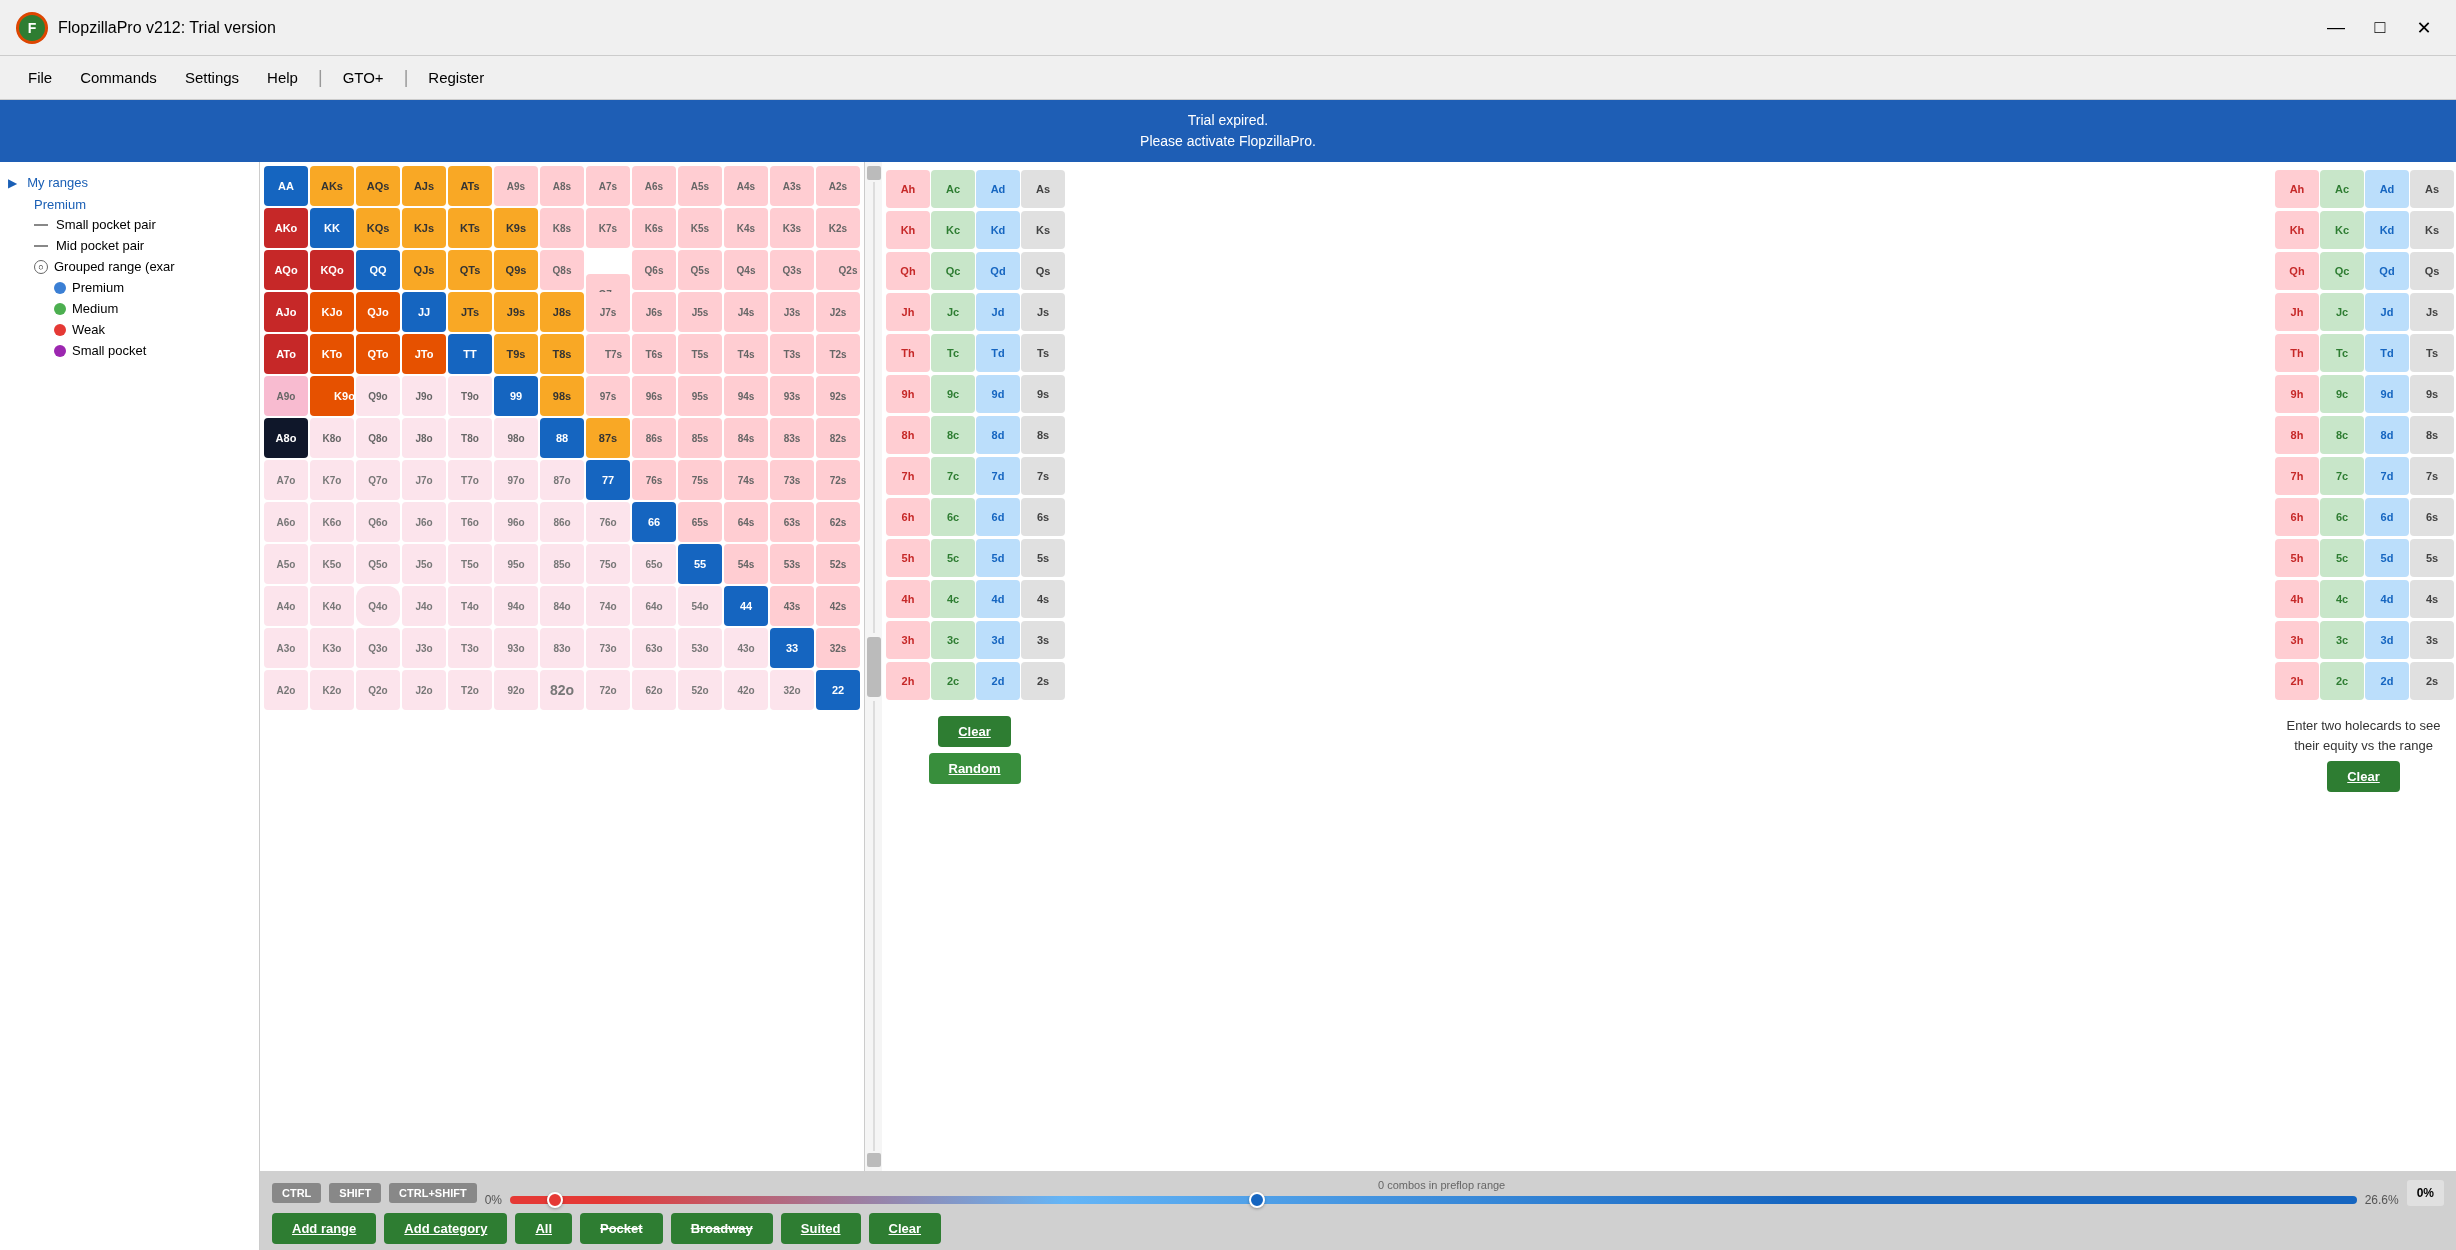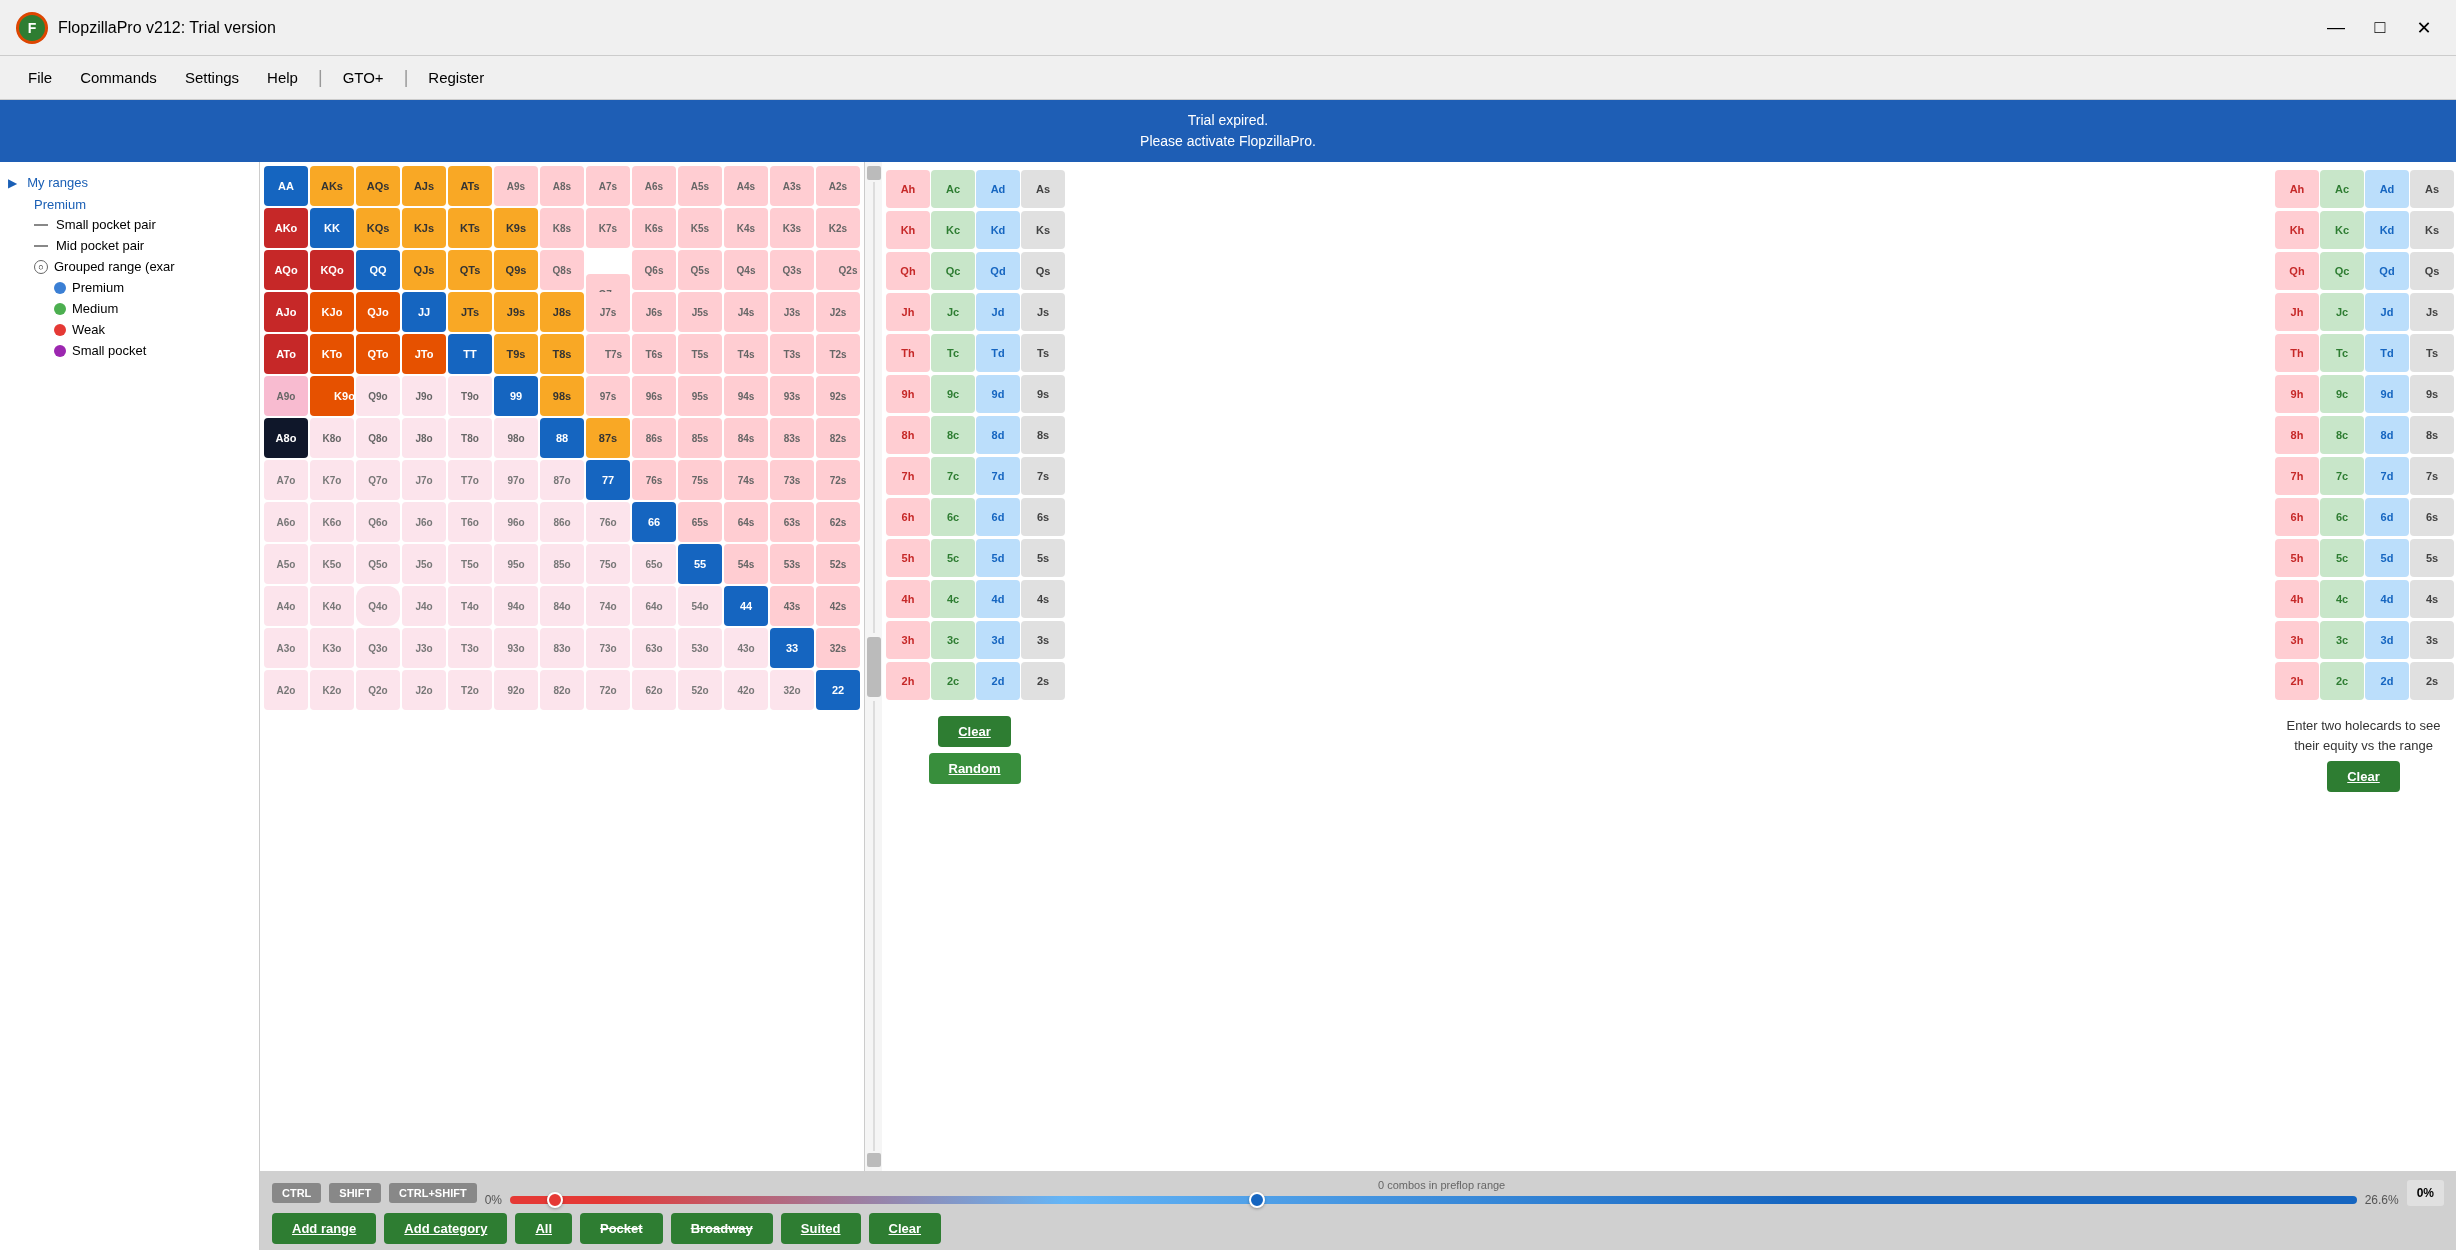--- a/index.html
+++ b/index.html
@@ -501,21 +501,21 @@
             <div class="hand-cell" style="background: rgb(252, 228, 236); color: rgb(119, 119, 119); font-size: 10px;">53o</div>
             <div class="hand-cell" style="background: rgb(252, 228, 236); color: rgb(119, 119, 119); font-size: 10px;">43o</div>
             <div class="hand-cell" style="background: rgb(21, 101, 192); color: white; font-weight: bold;">33</div>
             <div class="hand-cell" style="background: rgb(255, 205, 210); color: rgb(102, 102, 102); font-size: 10px;">32s</div>
             <div class="hand-cell" style="background: rgb(252, 228, 236); color: rgb(119, 119, 119); font-size: 10px;">A2o</div>
             <div class="hand-cell" style="background: rgb(252, 228, 236); color: rgb(119, 119, 119); font-size: 10px;">K2o</div>
             <div class="hand-cell" style="background: rgb(252, 228, 236); color: rgb(119, 119, 119); font-size: 10px;">Q2o</div>
             <div class="hand-cell" style="background: rgb(252, 228, 236); color: rgb(119, 119, 119); font-size: 10px;">J2o</div>
             <div class="hand-cell" style="background: rgb(252, 228, 236); color: rgb(119, 119, 119); font-size: 10px;">T2o</div>
             <div class="hand-cell" style="background: rgb(252, 228, 236); color: rgb(119, 119, 119); font-size: 10px;">92o</div>
-            <div class="hand-cell" style="background: rgb(252, 228, 236); color: rgb(119, 119, 119); font-size: 10px;">82o</div>
+            <div class="hand-cell" style="background: rgb(252, 228, 236); color: rgb(119, 119, 119); font-size: 14px;">82o</div>
             <div class="hand-cell" style="background: rgb(252, 228, 236); color: rgb(119, 119, 119); font-size: 10px;">72o</div>
             <div class="hand-cell" style="background: rgb(252, 228, 236); color: rgb(119, 119, 119); font-size: 10px;">62o</div>
             <div class="hand-cell" style="background: rgb(252, 228, 236); color: rgb(119, 119, 119); font-size: 10px;">52o</div>
             <div class="hand-cell" style="background: rgb(252, 228, 236); color: rgb(119, 119, 119); font-size: 10px;">42o</div>
             <div class="hand-cell" style="background: rgb(252, 228, 236); color: rgb(119, 119, 119); font-size: 10px;">32o</div>
             <div class="hand-cell" style="background: rgb(21, 101, 192); color: white; font-weight: bold;">22</div>
           </div>
       </div>
 
       <div class="scroll-area">

